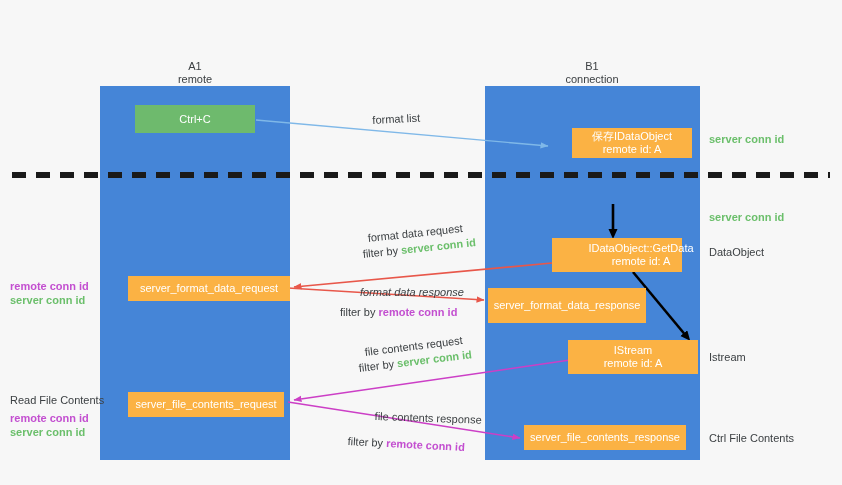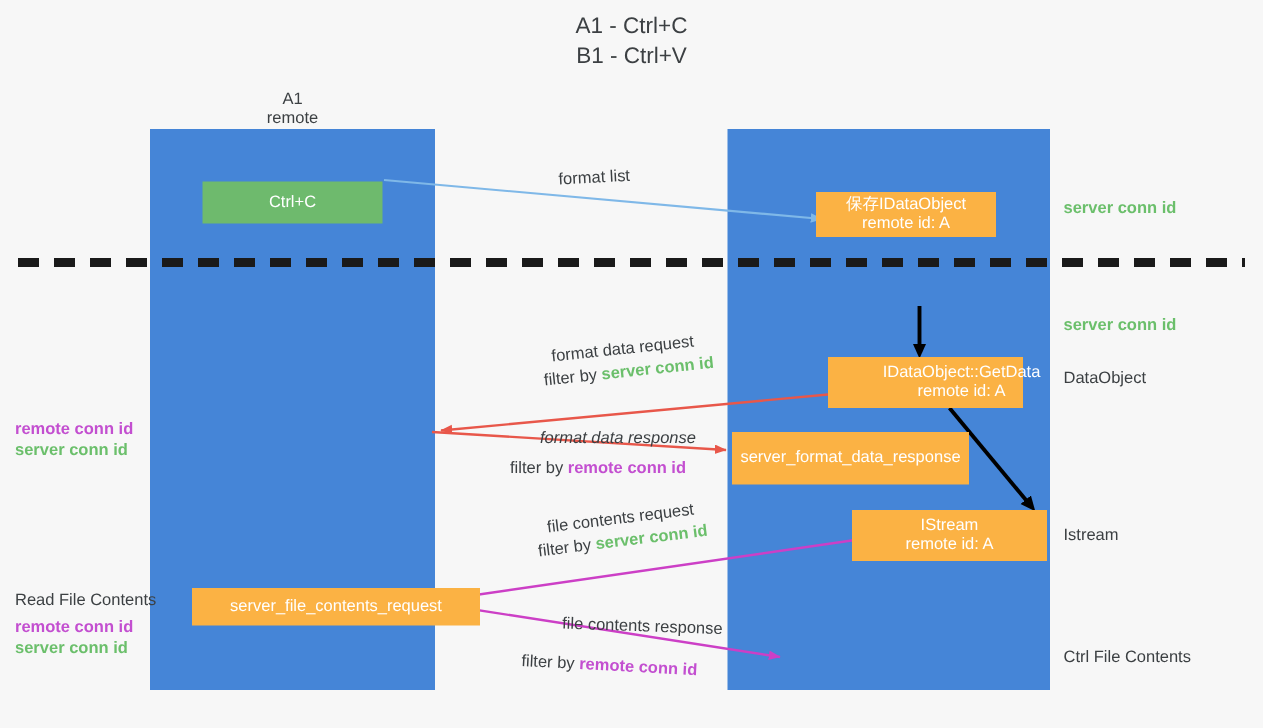--- a/index.html
+++ b/index.html
@@ -58,28 +58,28 @@
   .lbl .k{color:#3c4043;font-weight:normal;}
 
   .sidegroup{position:absolute;font-size:11px;line-height:14px;white-space:nowrap;}
   .sidegroup div{display:block;}
 </style>
 </head>
 <body>
 
 <div id="stage">
 
-  <div class="title">
-    <div>A1 - Ctrl+C</div>
-    <div>B1 - Ctrl+V</div>
-  </div>
 
   <div class="lane-head" style="left:115px;top:60px;width:160px;">
     <span class="l1">A1</span>
     <span class="l2">remote</span>
+  </div>
+  <div class="lane-head" style="left:512px;top:60px;width:160px;">
+    <span class="l1">B1</span>
+    <span class="l2">connection</span>
   </div>
 
   <div class="lane" style="left:100px;top:86px;width:190px;height:374px;"></div>
   <div class="lane" style="left:485px;top:86px;width:215px;height:374px;"></div>
 
   <svg id="wires" viewBox="0 0 842 485">
     <defs>
       <marker id="ah-blue" markerWidth="9" markerHeight="9" refX="7.5" refY="3.2" orient="auto" markerUnits="userSpaceOnUse">
         <path d="M0,0 L8,3.2 L0,6.4 z" fill="#7fb8e8"></path>
       </marker>
@@ -104,49 +104,55 @@
 
     <path d="M552,263 L294,287" stroke="#e8574a" stroke-width="1.6" fill="none" marker-end="url(#ah-red)"></path>
 
     <path d="M288,288 L484,300" stroke="#e8574a" stroke-width="1.6" fill="none" marker-end="url(#ah-red)"></path>
 
     <path d="M570,360 L294,400" stroke="#cc3fc6" stroke-width="1.6" fill="none" marker-end="url(#ah-mag)"></path>
 
     <path d="M288,402 L520,438" stroke="#cc3fc6" stroke-width="1.6" fill="none" marker-end="url(#ah-mag)"></path>
   </svg>
 
-  <div class="node green" style="left:135px;top:105px;width:120px;height:28px;margin-top:16px;">
+  <div class="node green" style="left:135px;top:105px;width:120px;height:28px;">
     <span>Ctrl+C</span>
   </div>
 
-  <div class="node orange" style="left:544px;top:128px;width:120px;height:30px;">
+  <div class="node orange" style="left:572px;top:128px;width:120px;height:30px;">
     <span>保存IDataObject</span>
     <span>remote id: A</span>
   </div>
 
 
   <div class="node orange" style="left:552px;top:238px;width:130px;height:34px;padding-left:48px;">
     <span>IDataObject::GetData</span>
     <span>remote id: A</span>
   </div>
 
+  <div class="node orange" style="left:128px;top:276px;width:162px;height:25px;">
+    <span>server_format_data_request</span>
+  </div>
 
   <div class="node orange" style="left:488px;top:288px;width:158px;height:35px;">
     <span>server_format_data_response</span>
   </div>
 
   <div class="node orange" style="left:568px;top:340px;width:130px;height:34px;">
     <span>IStream</span>
     <span>remote id: A</span>
   </div>
 
-  <div class="node orange" style="left:128px;top:392px;width:192px;height:25px;">
+  <div class="node orange" style="left:128px;top:392px;width:156px;height:25px;">
     <span>server_file_contents_request</span>
   </div>
 
+  <div class="node orange" style="left:524px;top:425px;width:162px;height:25px;">
+    <span>server_file_contents_response</span>
+  </div>
 
   <div class="lbl rot" style="left:372px;top:113px;transform:rotate(-3deg);">format list</div>
 
   <div class="lbl rot" style="left:367px;top:231px;transform:rotate(-6deg);">format data request</div>
   <div class="lbl rot" style="left:362px;top:247px;transform:rotate(-6deg);">
     <span class="k">filter by </span><span class="g">server conn id</span>
   </div>
 
   <div class="lbl" style="left:360px;top:285px;font-style:italic;">format data response</div>
   <div class="lbl" style="left:340px;top:305px;">

